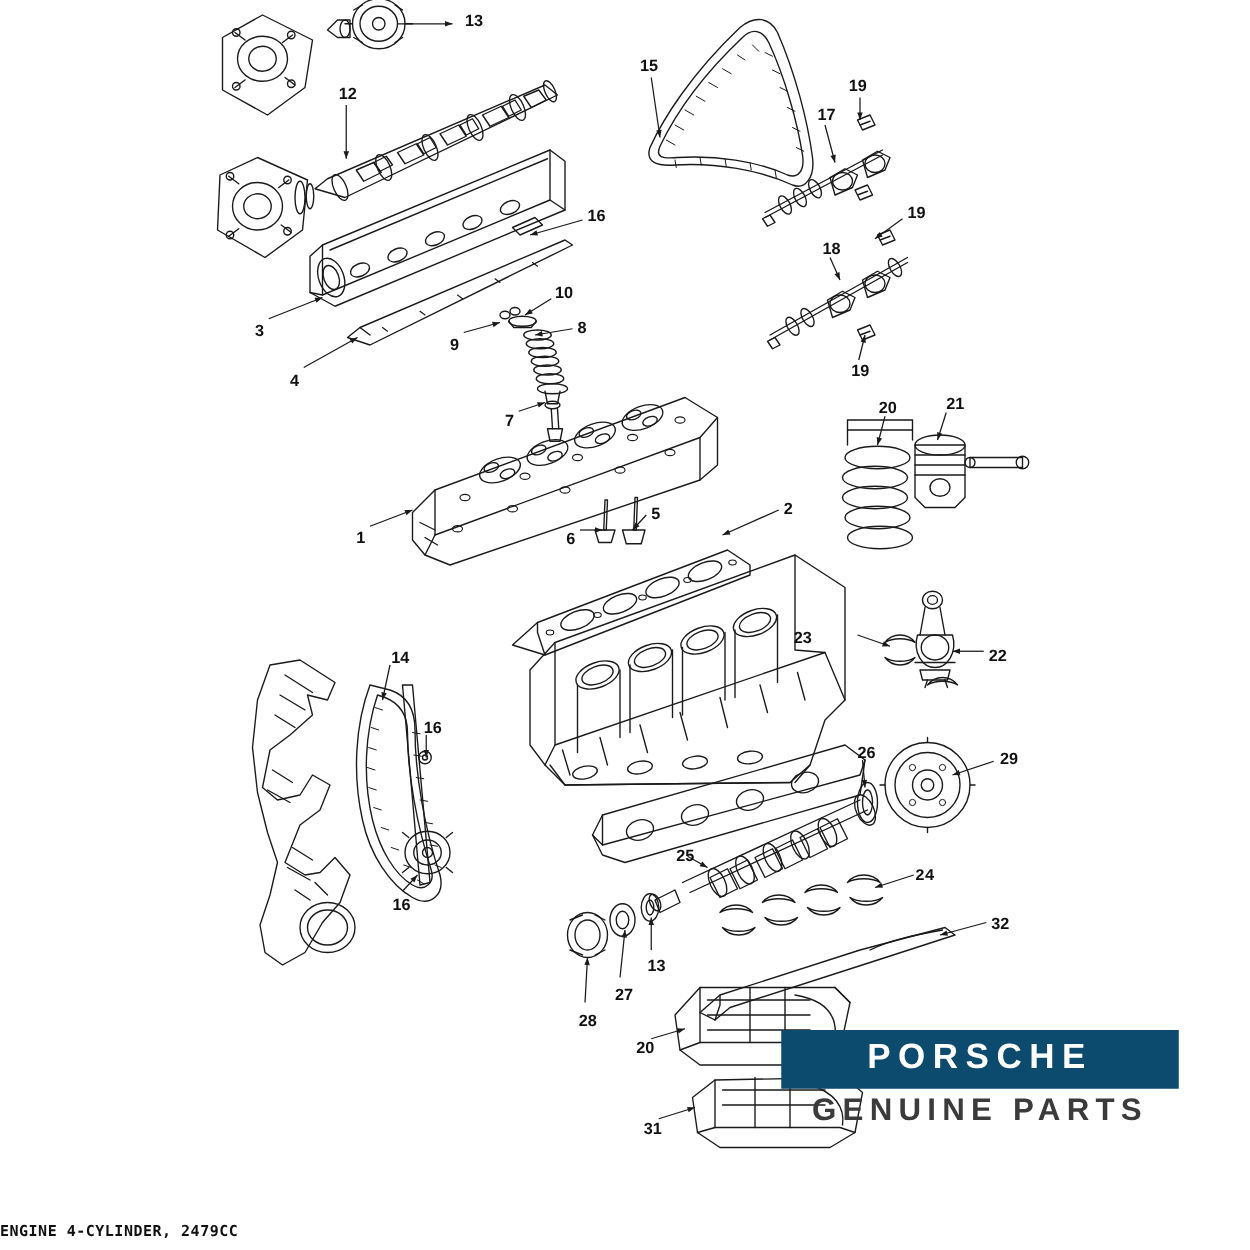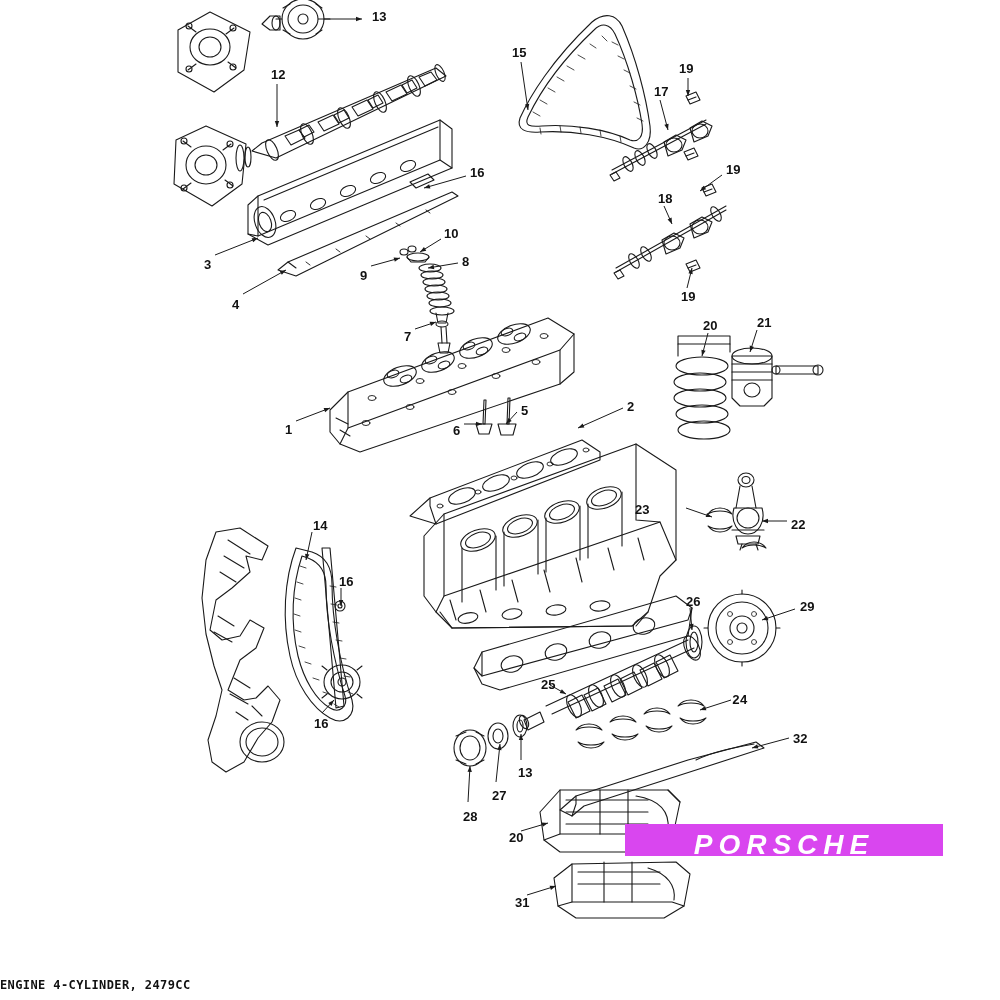--- a/index.html
+++ b/index.html
@@ -51,23 +51,22 @@
     left: 625px;
     top: 824px;
     width: 318px;
     height: 92px;
   }
   #logo .bar {
     position: absolute;
     left: 0;
     top: 0;
     width: 318px;
-    height: 32px;
-    background: #d946ef;
-    font-style: italic;
+    height: 47px;
+    background: #0c4a6e;
   }
   #logo .bar span {
     display: block;
     text-align: center;
     color: #ffffff;
     font-family: "Liberation Sans", sans-serif;
     font-size: 28px;
     font-weight: bold;
     letter-spacing: 6px;
     line-height: 42px;
@@ -613,17 +612,18 @@
       <div class="callout" style="left: 463px; top: 810px;">28</div>
       <div class="callout" style="left: 793px; top: 732px;">32</div>
       <div class="callout" style="left: 509px; top: 831px;">20</div>
       <div class="callout" style="left: 515px; top: 896px; text-align: center;">31</div>
     </div>
 
   <div id="logo">
     <div class="bar">
       <span>PORSCHE</span>
     </div>
+    <div class="sub">GENUINE PARTS</div>
   </div>
 
   <div class="caption">ENGINE 4-CYLINDER, 2479CC</div>
 
 </div>
 
 </body></html>

